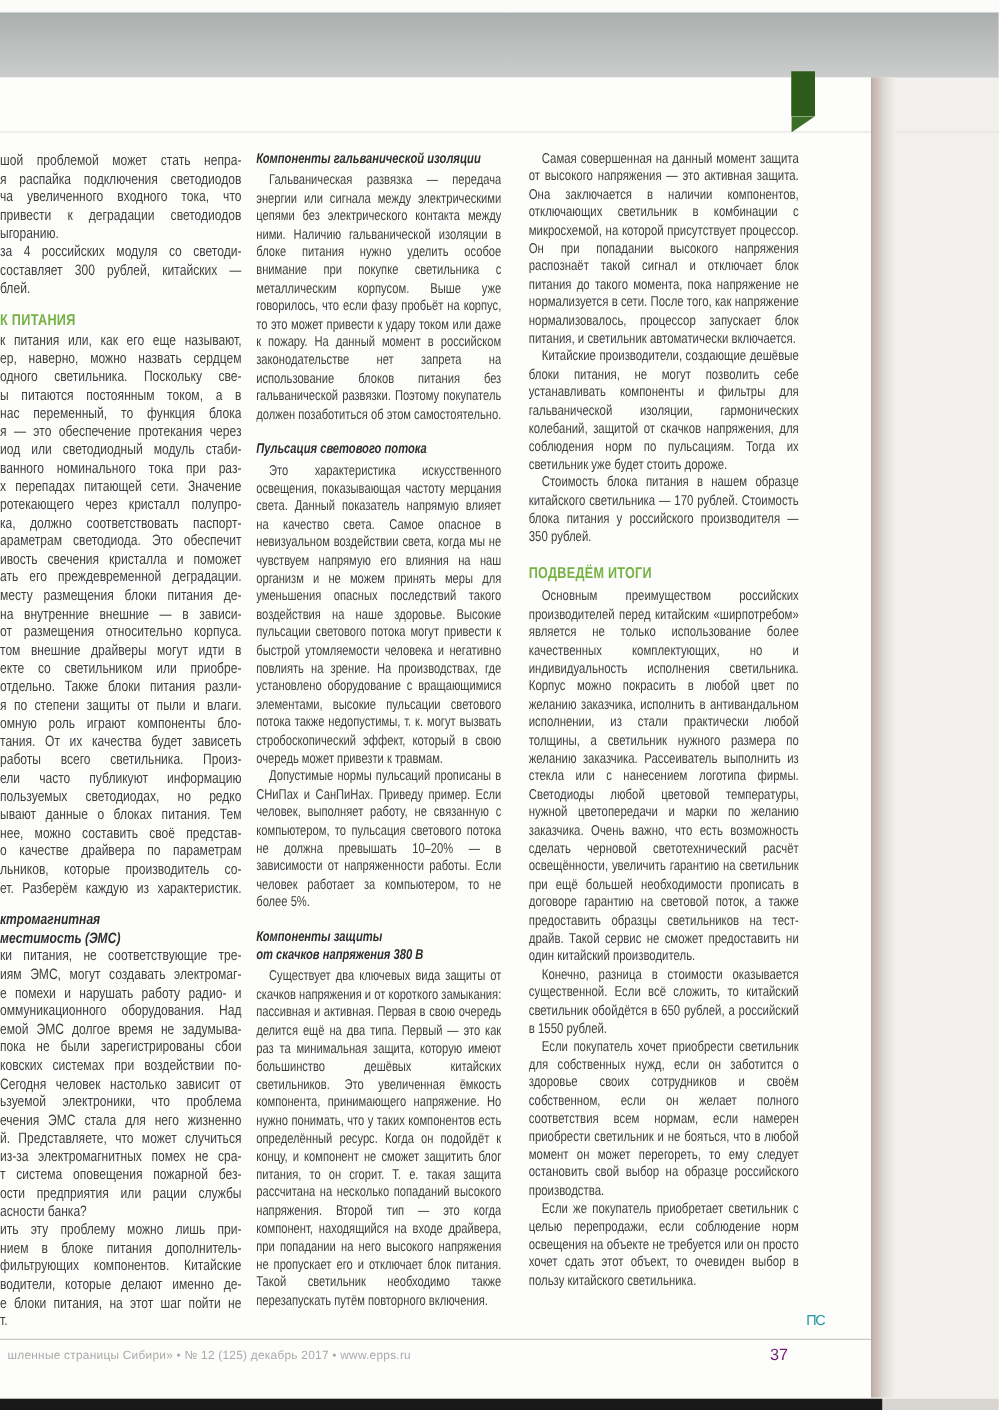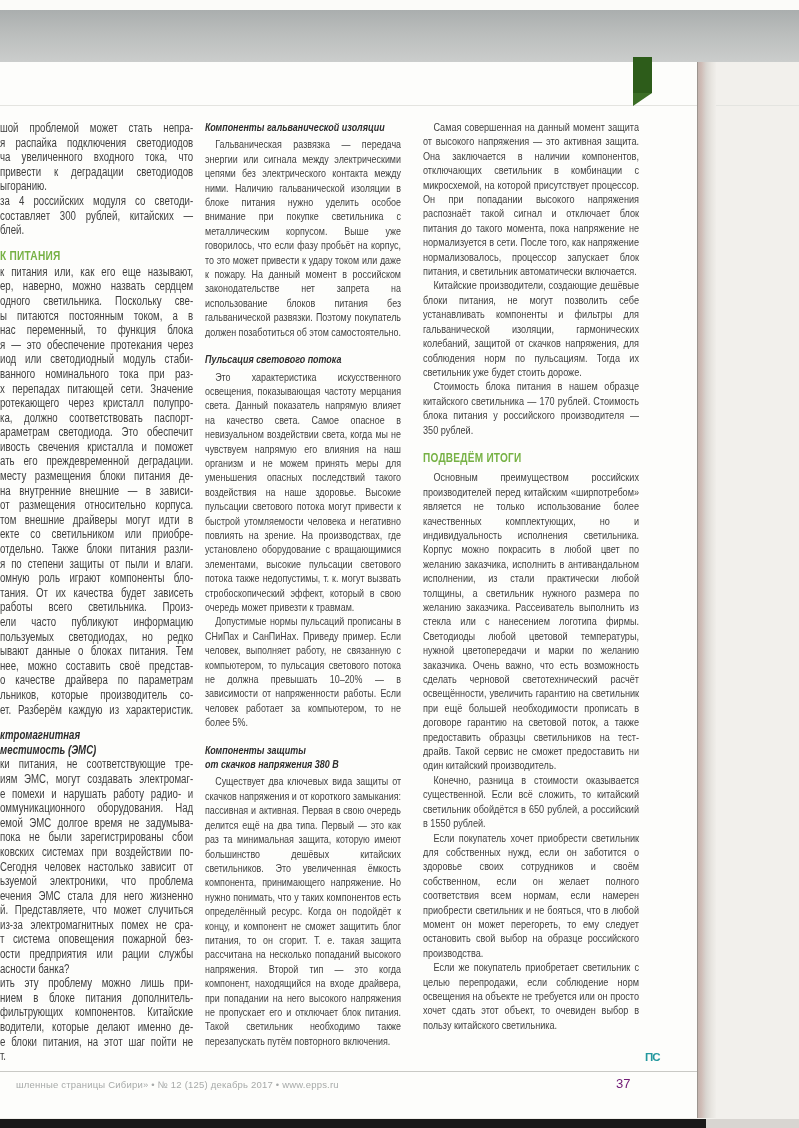--- a/index.html
+++ b/index.html
@@ -38,23 +38,23 @@
 
   .blk{margin:0;}
   .blk.p{text-indent:13px;}
   .blk.subhead{font-style:italic;font-weight:bold;color:#2e2e2e;margin:13px 0 3px;
     white-space:pre-line;text-align:left;}
   .blk.subhead:first-child{margin-top:0;}
   .blk.headgreen{color:var(--accent_green,#76b144);font-weight:bold;font-size:12.6px;
     margin:14px 0 5px;letter-spacing:0.3px;text-align:left;}
 
   .end-logo{position:absolute;left:645px;top:1051px;color:var(--logo_teal,#23989e);
-    font-weight:bold;font-size:11.5px;letter-spacing:-1px;}
+    font-weight:normal;font-size:11.5px;letter-spacing:-1px;}
   .footer-rule{position:absolute;left:0;top:1071px;width:697px;height:1px;background:#c9c9c5;}
-  .footer-text{position:absolute;left:16px;top:1079px;width:560px;color:#a7aaa9;font-size:9.5px;
+  .footer-text{position:absolute;left:6px;top:1079px;width:560px;color:#a7aaa9;font-size:9.5px;
     letter-spacing:0.2px;white-space:nowrap;overflow:hidden;}
   .page-number{position:absolute;left:616px;top:1076px;color:#701a75;font-size:13px;}
   .bottom-band{position:absolute;left:0;top:1119px;width:706px;height:9px;background:#191919;}
   .bottom-band-right{position:absolute;left:706px;top:1119px;width:93px;height:9px;background:#d8d5d1;}
 </style>
 </head>
 <body>
 
 <div class="scan-top-strip"></div>
 <div class="scan-gray-band"></div>

